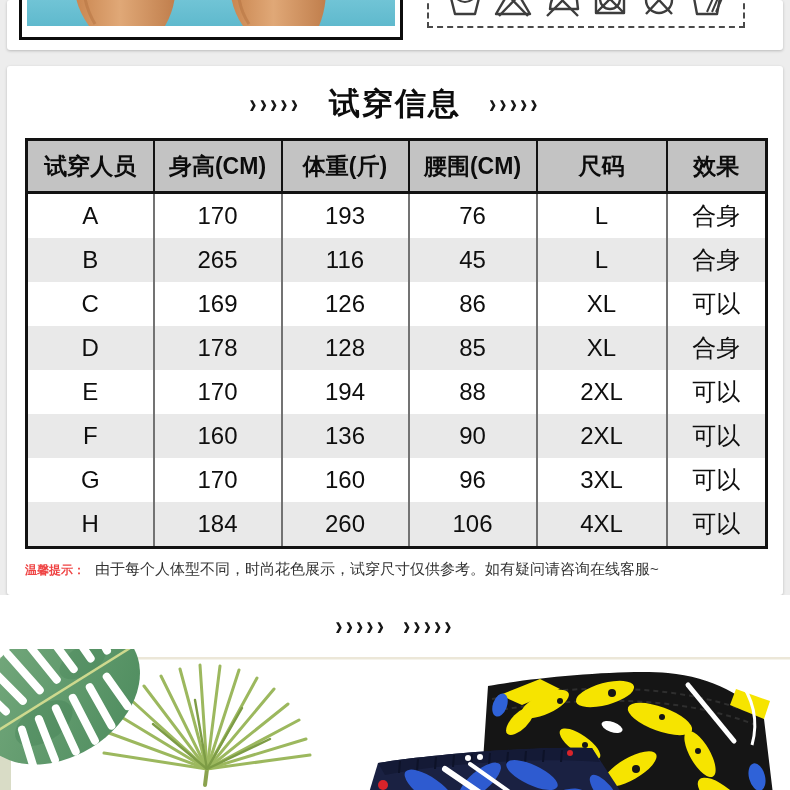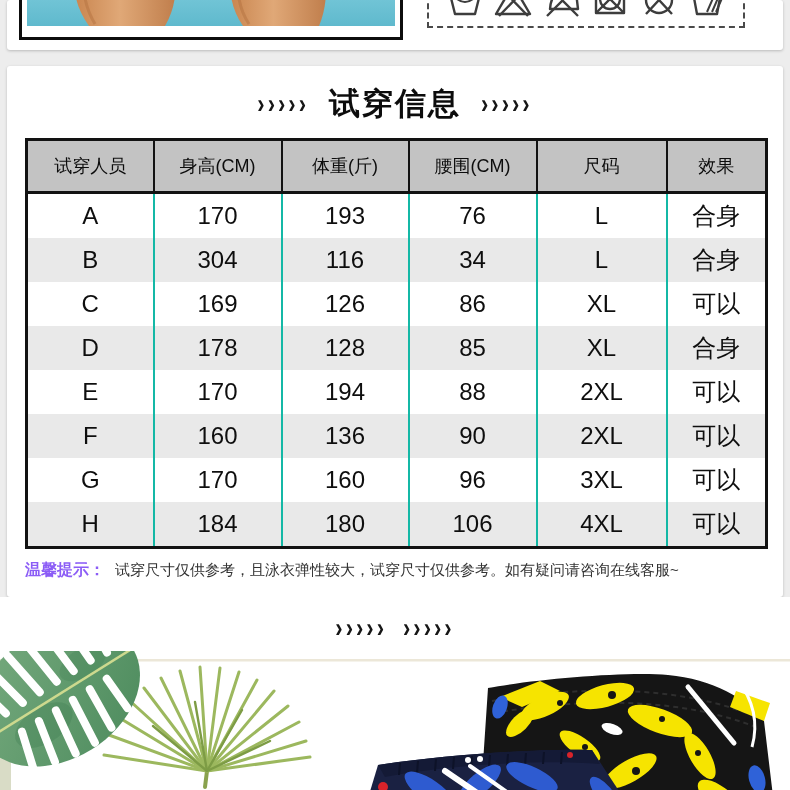--- a/index.html
+++ b/index.html
@@ -31,44 +31,44 @@
   .fit-card{margin-top:16px;padding:20px 0 0 0;}
   .section-title{
     display:flex;align-items:center;justify-content:center;gap:16px;
     height:36px;
   }
   .chevrons{
     font-size:22px;font-weight:700;letter-spacing:3px;color:#161616;
     transform:scaleY(1.25);line-height:1;
   }
   .section-title h2{
-    margin:4px;font-size:31px;font-weight:800;letter-spacing:2px;color:#0c0c0c;
+    margin:12px;font-size:31px;font-weight:800;letter-spacing:2px;color:#0c0c0c;
   }
   table.fit-table{
     margin:16px 18px 0 18px;border-collapse:collapse;table-layout:fixed;
     width:740px;border:3px solid #121212;
   }
   .fit-table th{
     background:var(--table-header-bg,#c3c3c3);
-    height:48px;font-size:18px;font-weight:400;color:#0c0c0c;
+    height:48px;font-size:23px;font-weight:700;color:#0c0c0c;
     border-bottom:3px solid #121212;border-left:2px solid #121212;
     text-align:center;
   }
   .fit-table th:first-child{border-left:none;}
   .fit-table td{
     height:42px;font-size:24px;color:#0e0e0e;text-align:center;
-    border-left:2px solid #14b8a6;
+    border-left:2px solid #737373;
   }
   .fit-table td:first-child{border-left:none;}
   .fit-table tbody tr:nth-child(even){background:var(--row-alt-bg,#e9e9e9);}
   .note{
     padding:11px 18px 16px 18px;font-size:15px;color:#333;
     display:flex;align-items:baseline;gap:10px;white-space:nowrap;
   }
-  .note b{font-size:16px;color:#8b5cf6;font-weight:700;}
+  .note b{font-size:12px;color:#ef4444;font-weight:700;}
   
   .pattern-head{background:#fff;margin-top:0;padding:13px 0 5px 0;}
   .pattern-photo{display:block;background:#fff;}
 </style>
 </head>
 <body>
 
 <div class="card top-card">
   <div class="photo-frame">
     <svg width="368" height="64" viewBox="0 0 368 64" aria-hidden="true">
@@ -164,23 +164,23 @@
         <tr>
           <td>A</td>
           <td>170</td>
           <td>193</td>
           <td>76</td>
           <td>L</td>
           <td>合身</td>
         </tr>
         <tr>
           <td>B</td>
-          <td>304</td>
+          <td>265</td>
           <td>116</td>
-          <td>34</td>
+          <td>45</td>
           <td>L</td>
           <td>合身</td>
         </tr>
         <tr>
           <td>C</td>
           <td>169</td>
           <td>126</td>
           <td>86</td>
           <td>XL</td>
           <td>可以</td>
@@ -213,31 +213,31 @@
           <td>G</td>
           <td>170</td>
           <td>160</td>
           <td>96</td>
           <td>3XL</td>
           <td>可以</td>
         </tr>
         <tr>
           <td>H</td>
           <td>184</td>
-          <td>180</td>
+          <td>260</td>
           <td>106</td>
           <td>4XL</td>
           <td>可以</td>
         </tr>
       </tbody>
   </table>
 
   <div class="note">
     <b>温馨提示：</b>
-    <span>试穿尺寸仅供参考，且泳衣弹性较大，试穿尺寸仅供参考。如有疑问请咨询在线客服~</span>
+    <span>由于每个人体型不同，时尚花色展示，试穿尺寸仅供参考。如有疑问请咨询在线客服~</span>
   </div>
 </div>
 
 <div class="pattern-head">
   <div class="section-title">
     <span class="chevrons">›››››</span>
     <span class="chevrons">›››››</span>
   </div>
 </div>
 

